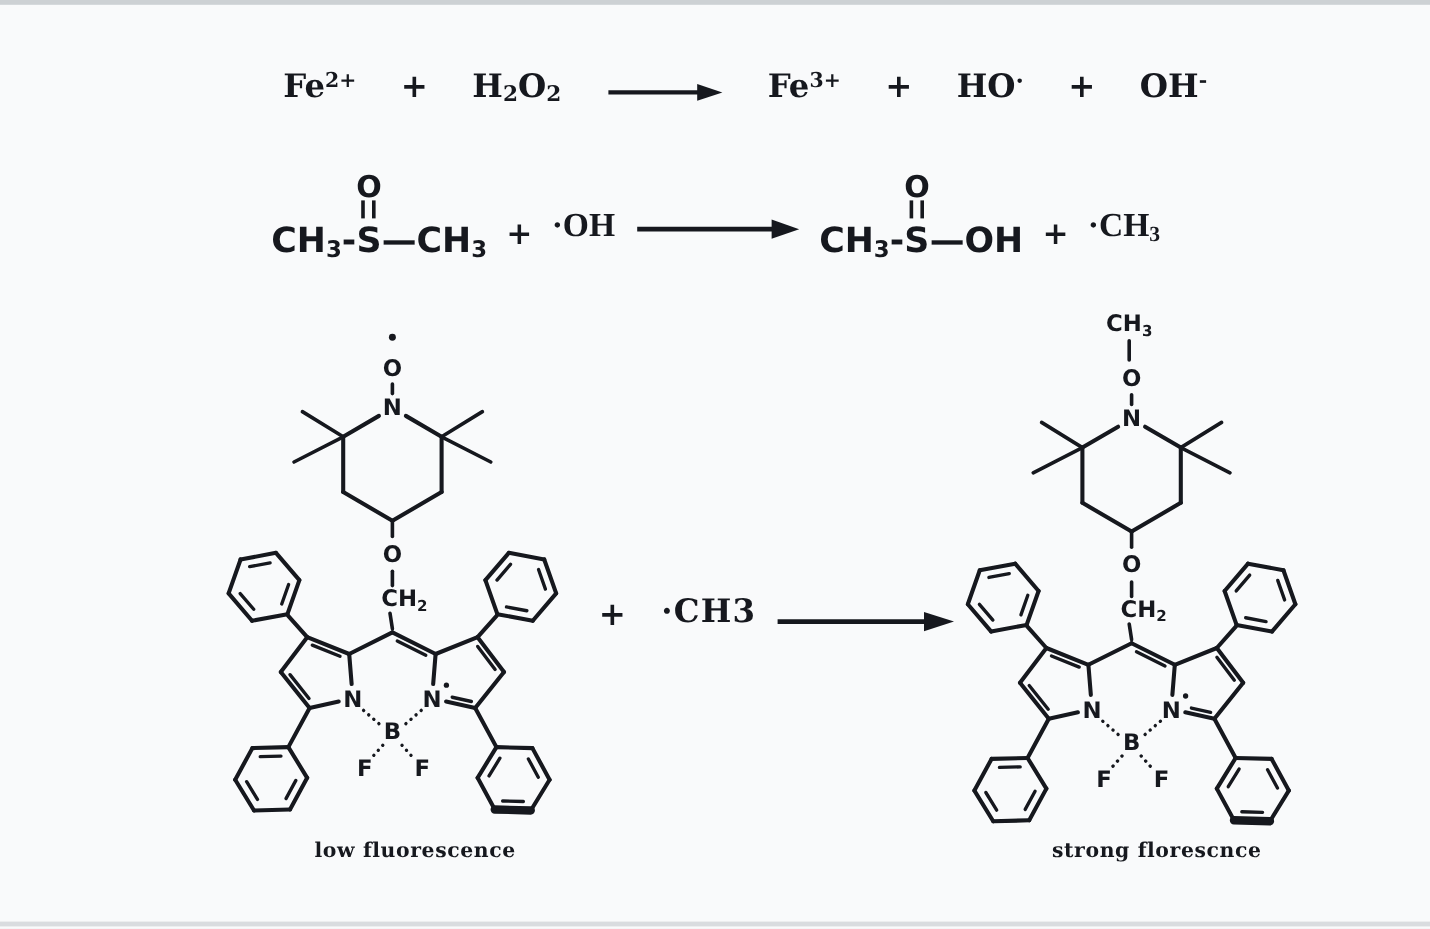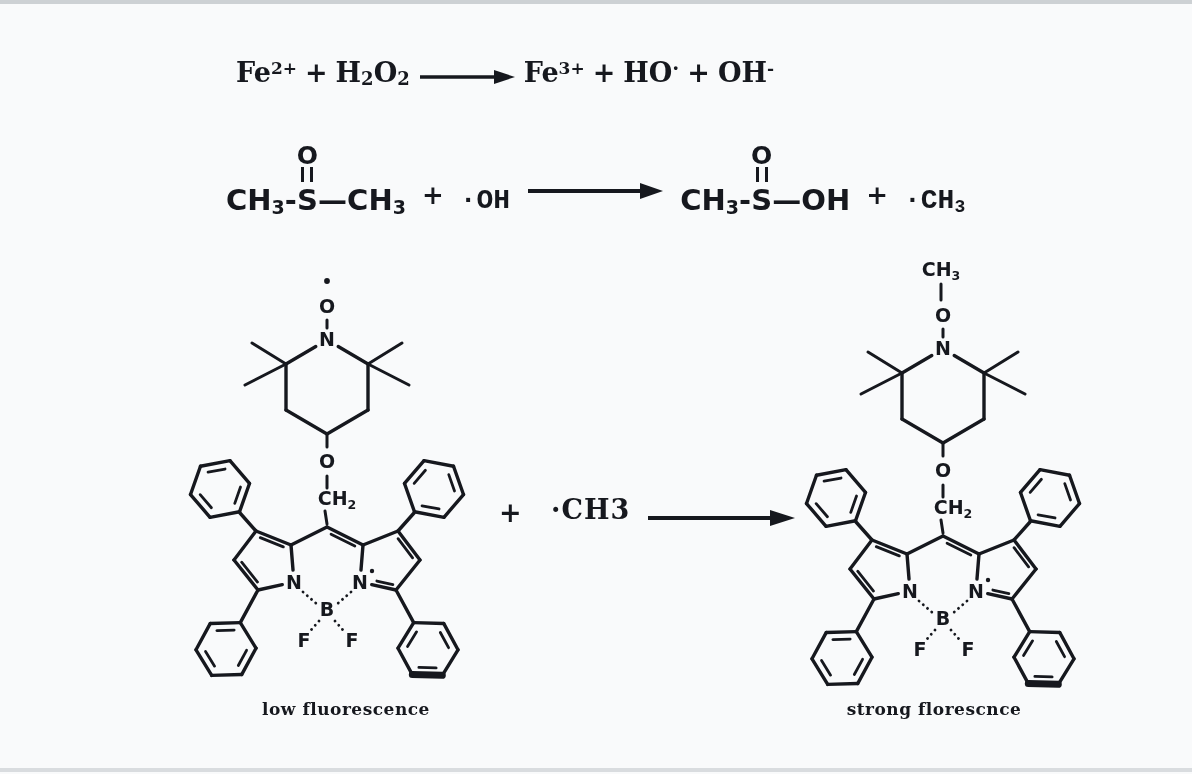--- a/index.html
+++ b/index.html
@@ -8,21 +8,21 @@
     background:#f9fafb;color:#16181e;
     font-family:"DejaVu Serif", serif;
   }
   .strip{position:absolute;left:0;width:1192px;height:4px;}
   .strip.top{top:0;background:#cdd1d4;}
   .strip.bottom{top:768px;background:#d9dcdf;}
 
   
   .eq1{
     position:absolute;left:236px;top:57px;
-    display:flex;align-items:baseline;gap:8px;
+    display:flex;align-items:baseline;gap:37px;
     font-size:27px;font-weight:bold;white-space:nowrap;
   }
   .eq1 sup{font-size:17px;line-height:0;vertical-align:0.5em;font-weight:bold;}
   .eq1 sub{font-size:18px;line-height:0;vertical-align:-0.18em;font-weight:bold;}
   .eq1 .raddot{font-size:20px;vertical-align:0.35em;line-height:0;}
   .eq1 .arrow{align-self:center;margin-top:8px;}
 
   
   .eq2{
     position:absolute;left:226px;top:146px;
@@ -31,38 +31,38 @@
     font-size:29px;font-weight:bold;white-space:nowrap;
   }
   .eq2 .grow{line-height:1;}
   .eq2 sub{font-size:19px;line-height:0;vertical-align:-0.22em;}
   .scol{display:inline-block;text-align:center;vertical-align:baseline;}
   .scol .otop{display:block;font-size:25px;line-height:20px;}
   .scol .dbl{display:block;width:6px;height:15px;margin:1px auto 4px;
              border-left:3.4px solid #16181e;border-right:3.4px solid #16181e;}
   .scol .satom{display:block;line-height:29px;}
   .eq2 .plus{font-family:"DejaVu Serif",serif;font-size:26px;margin-bottom:7px;line-height:1;}
-  .eq2 .rad{font-family:Liberation Mono, monospace;font-size:28px;margin-bottom:0;line-height:1;}
+  .eq2 .rad{font-family:Liberation Serif, serif;font-size:28px;margin-bottom:12px;line-height:1;}
   .eq2 .rad sub{font-size:18px;}
   .eq2 .arrow{margin-bottom:13px;}
   .bondtxt{letter-spacing:0;}
 
   
   .mid-plus{position:absolute;left:499px;top:497px;font-size:27px;font-weight:bold;}
   .mid-rad{position:absolute;left:551px;top:494px;font-size:27px;font-weight:bold;letter-spacing:1px;}
   .mid-arrow{position:absolute;left:646px;top:507px;}
 
   
   .mol{position:absolute;}
   #mol-left{left:162px;top:243px;}
   #mol-right{left:778px;top:252px;}
   .caption{position:absolute;top:699px;width:300px;text-align:center;
            font-size:17px;font-weight:bold;letter-spacing:0.5px;}
   #cap-left{left:196px;}
-  #cap-right{left:784px;text-align:center;}
+  #cap-right{left:814px;text-align:center;}
 </style>
 </head>
 <body>
 
 <div id="canvas">
   <div class="strip top"></div>
   <div class="strip bottom"></div>
 
   <div class="eq1">
     <span><span>Fe</span><sup>2+</sup></span>

